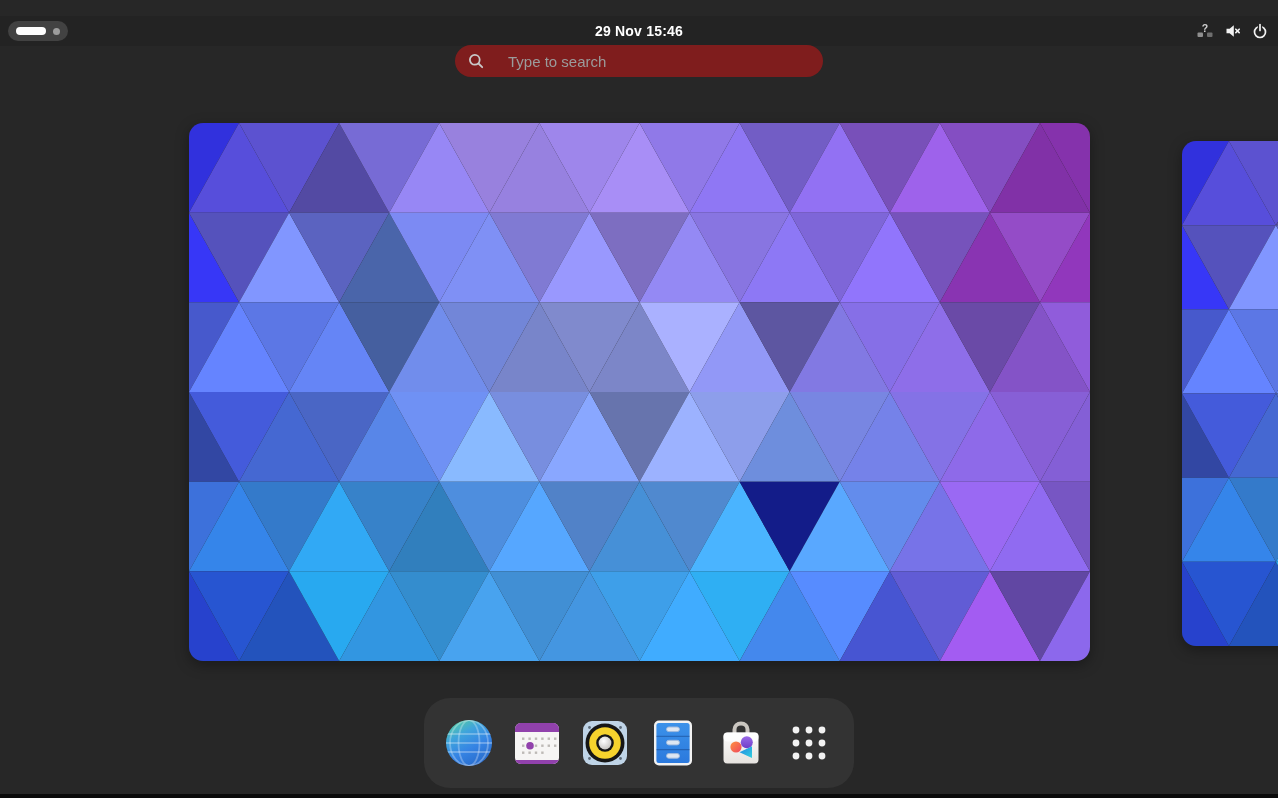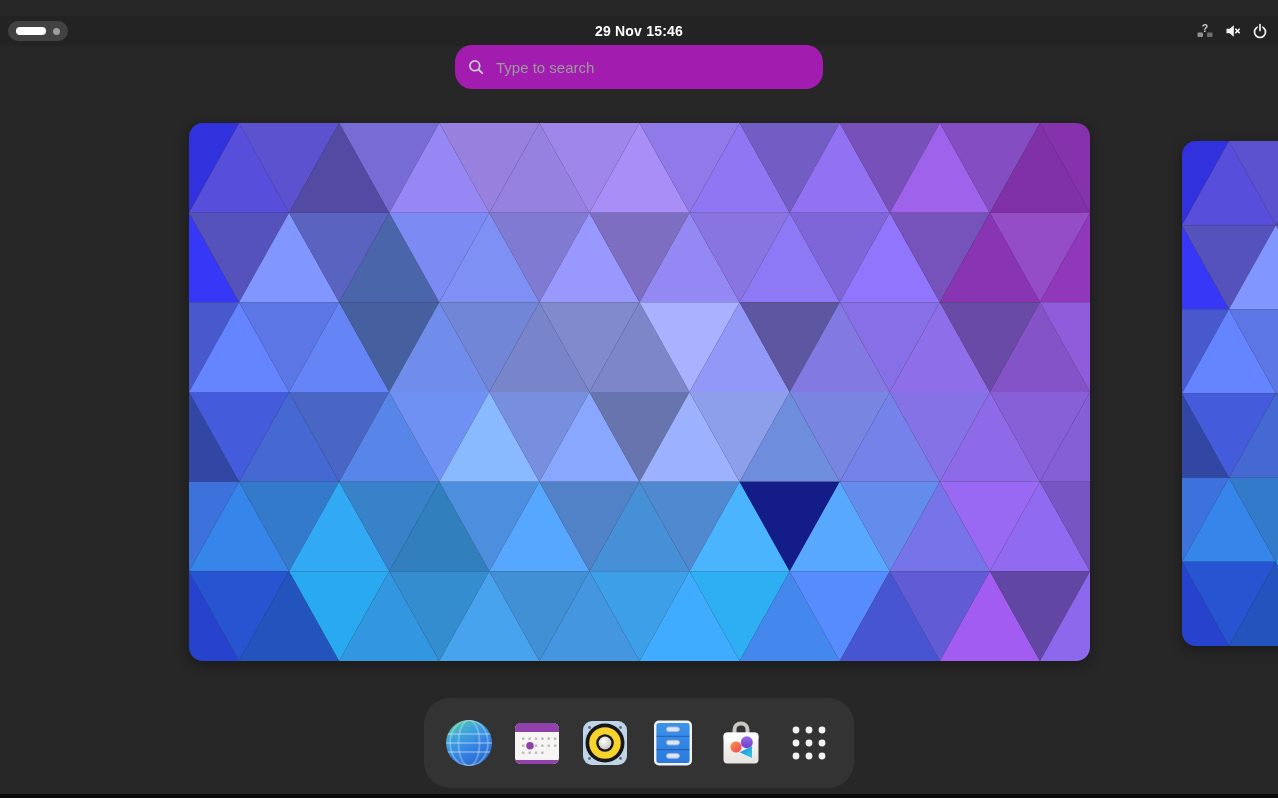--- a/index.html
+++ b/index.html
@@ -18,22 +18,22 @@
   .ws-dot{width:7px;height:7px;border-radius:50%;background:#9d9d9d;}
   .clock{
     position:absolute;left:50%;top:0;transform:translateX(-50%);
     line-height:30px;color:#ffffff;font-weight:700;font-size:14px;letter-spacing:.2px;white-space:nowrap;
   }
   .status{position:absolute;right:10px;top:0;height:30px;display:flex;align-items:center;gap:11px;}
   .status svg{display:block;}
   
   .search-entry{
     position:absolute;left:50%;top:45px;transform:translateX(-50%);
-    width:368px;height:44px;border-radius:17px;background:#a21caf;
-    display:flex;align-items:center;gap:10px;padding:0 13px;box-sizing:border-box;
+    width:368px;height:32px;border-radius:17px;background:#7f1d1d;
+    display:flex;align-items:center;gap:22px;padding:0 13px;box-sizing:border-box;
   }
   .search-entry input{
     flex:1;background:transparent;border:none;outline:none;color:#e0e0e0;
     font-size:15px;font-family:"Liberation Sans",sans-serif;
   }
   .search-entry input::placeholder{color:#9b9b9b;opacity:1;}
   
   .workspace{position:absolute;overflow:hidden;border-radius:14px;box-shadow:0 4px 14px rgba(0,0,0,.35);}
   .workspace.main{left:189px;top:123px;width:901px;height:538px;cursor:pointer;}
   .workspace.side{left:1182px;top:141px;width:845px;height:505px;cursor:pointer;}

